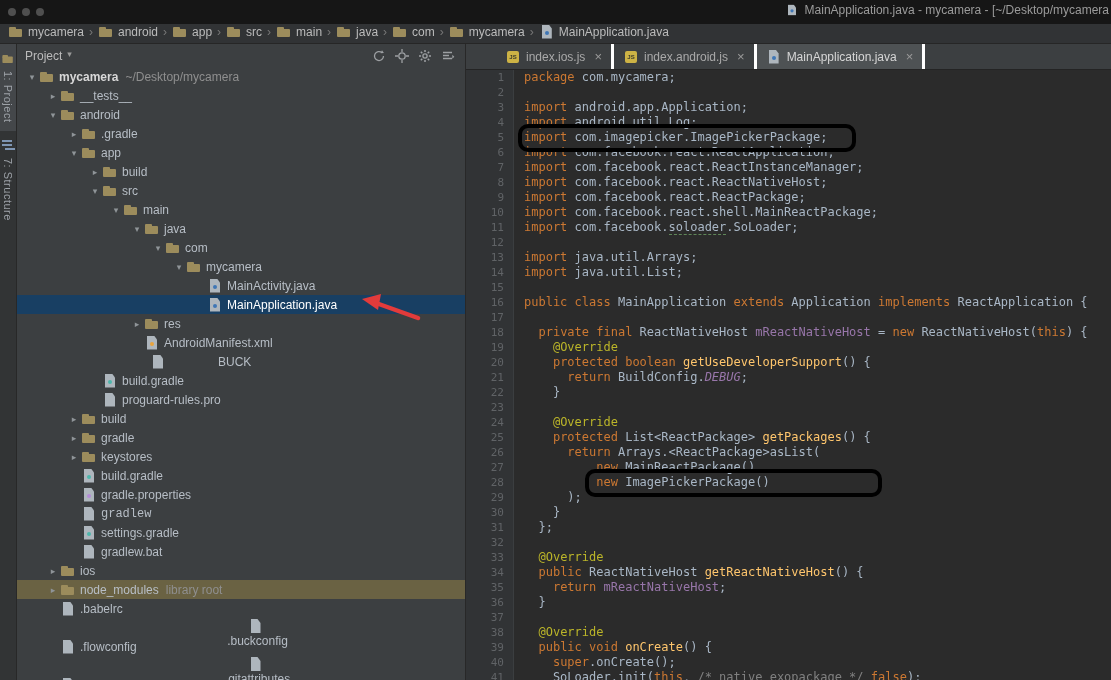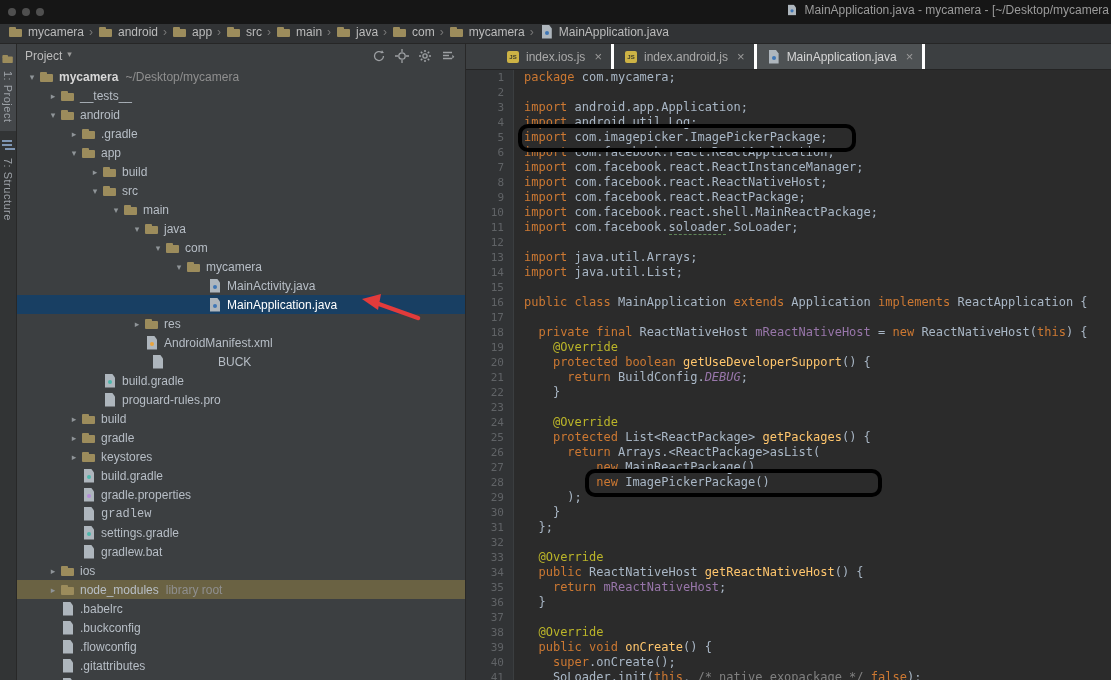--- a/index.html
+++ b/index.html
@@ -328,31 +328,31 @@
           <span class="arrow">▸</span>
           <span class="ticon folder"></span>
           <span class="lbl">node_modules</span>
           <span class="extra">library root</span>
         </div>
         <div class="trow" style="padding-left: 29px;">
           <span class="arrow"></span>
           <span class="ticon page"></span>
           <span class="lbl">.babelrc</span>
         </div>
+        <div class="trow" style="padding-left: 29px; flex-direction: column;">
+          <span class="arrow"></span>
+          <span class="ticon page"></span>
+          <span class="lbl">.buckconfig</span>
+        </div>
         <div class="trow" style="padding-left: 29px;">
           <span class="arrow"></span>
           <span class="ticon page"></span>
-          <span class="lbl">.buckconfig</span>
-        </div>
-        <div class="trow" style="padding-left: 29px;">
-          <span class="arrow"></span>
-          <span class="ticon page"></span>
           <span class="lbl">.flowconfig</span>
         </div>
-        <div class="trow" style="padding-left: 29px;">
+        <div class="trow" style="padding-left: 29px; flex-direction: column;">
           <span class="arrow"></span>
           <span class="ticon page"></span>
           <span class="lbl">.gitattributes</span>
         </div>
         <div class="trow" style="padding-left: 29px;">
           <span class="arrow"></span>
           <span class="ticon page"></span>
           <span class="lbl"></span>
         </div>
       </div>

